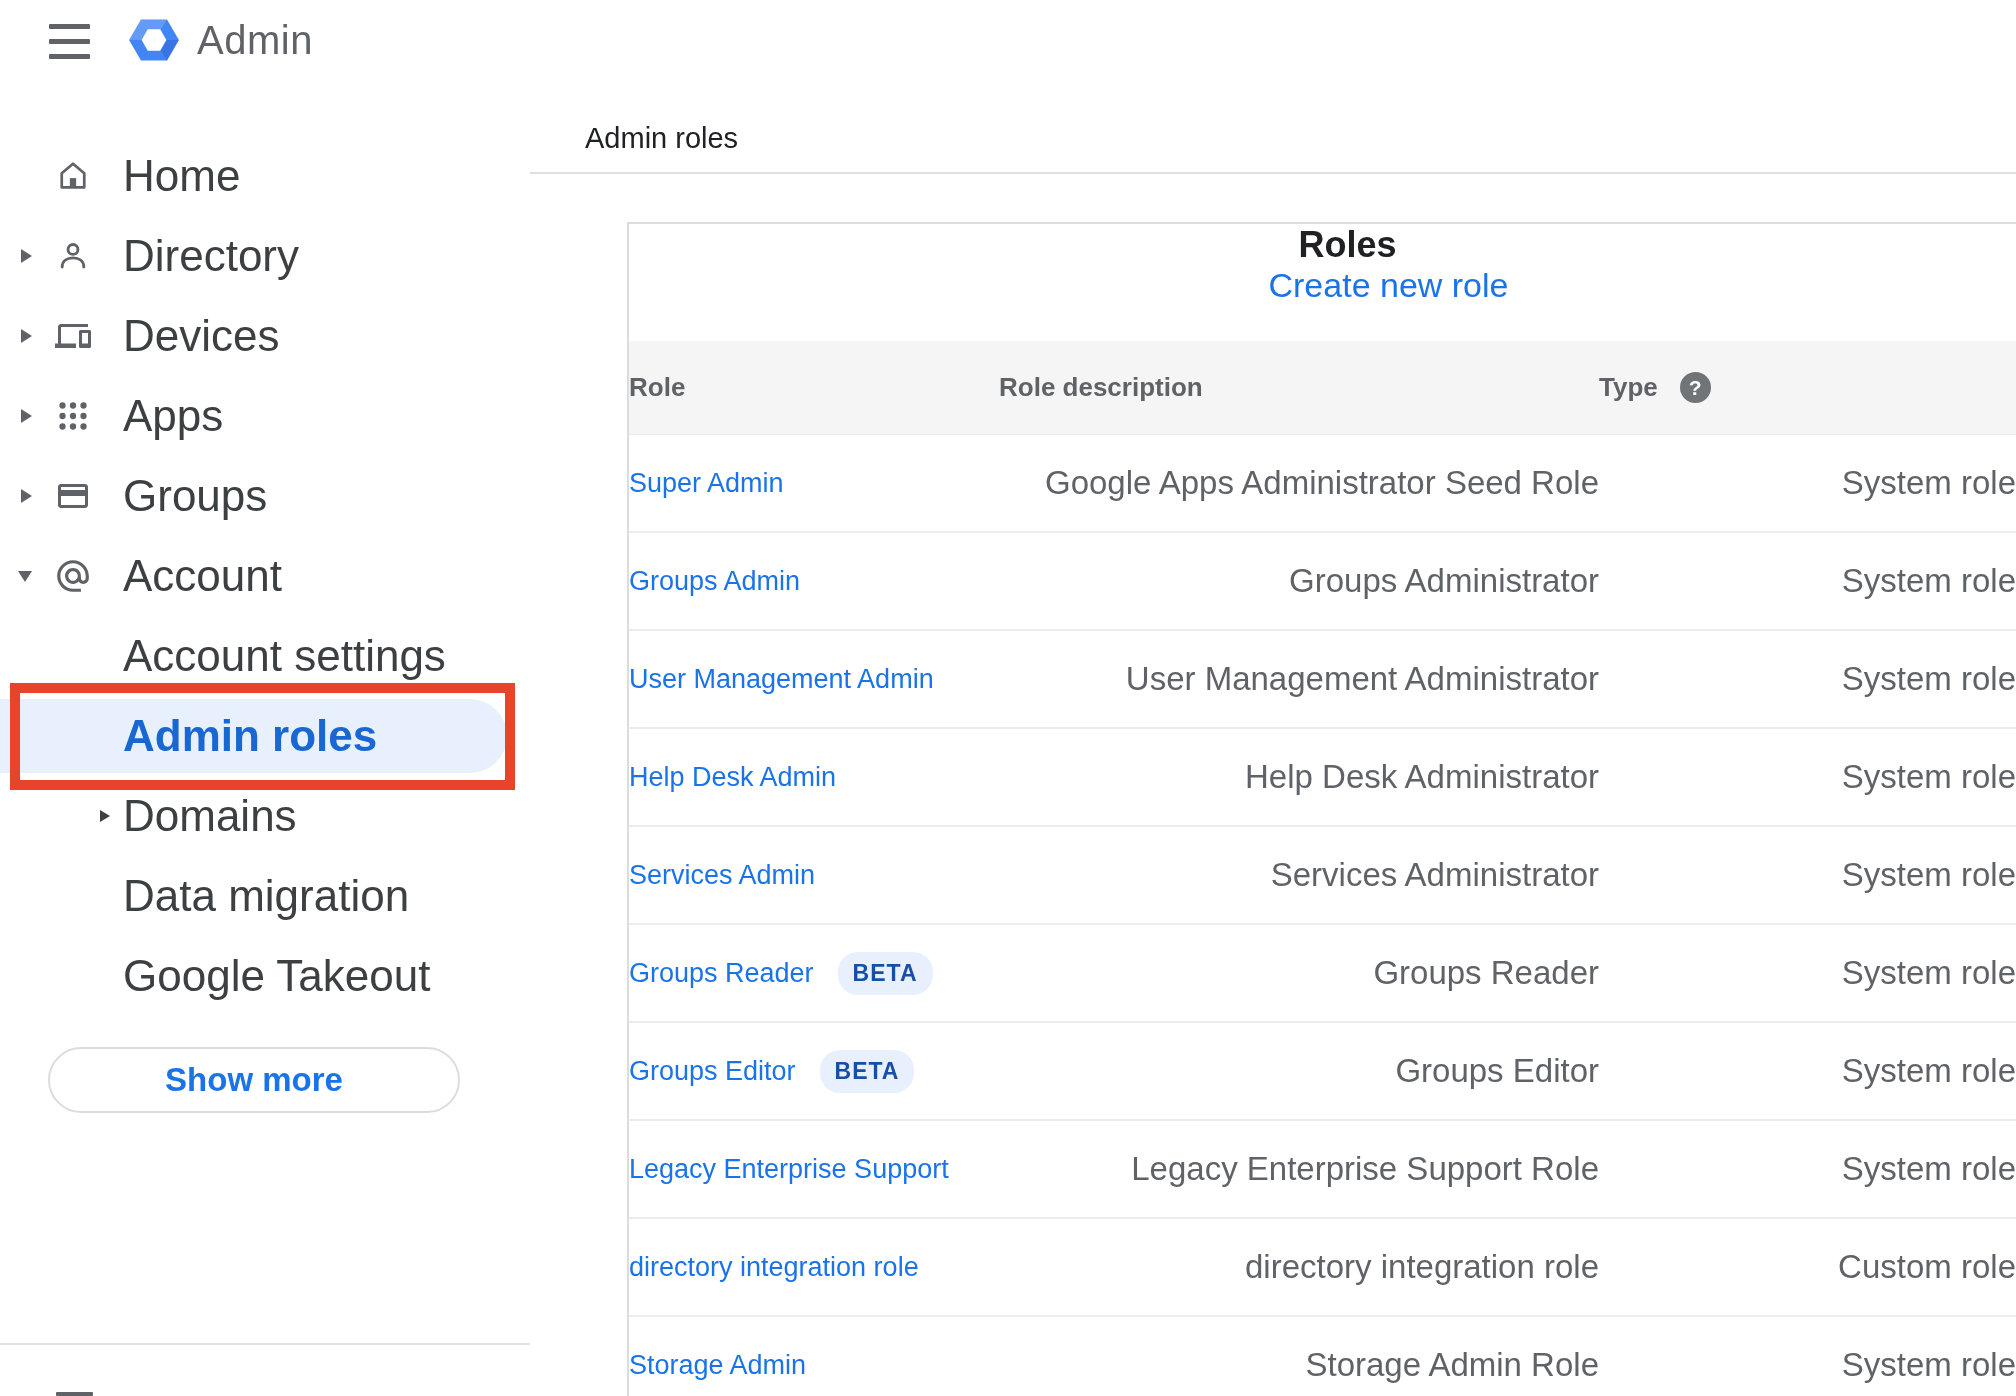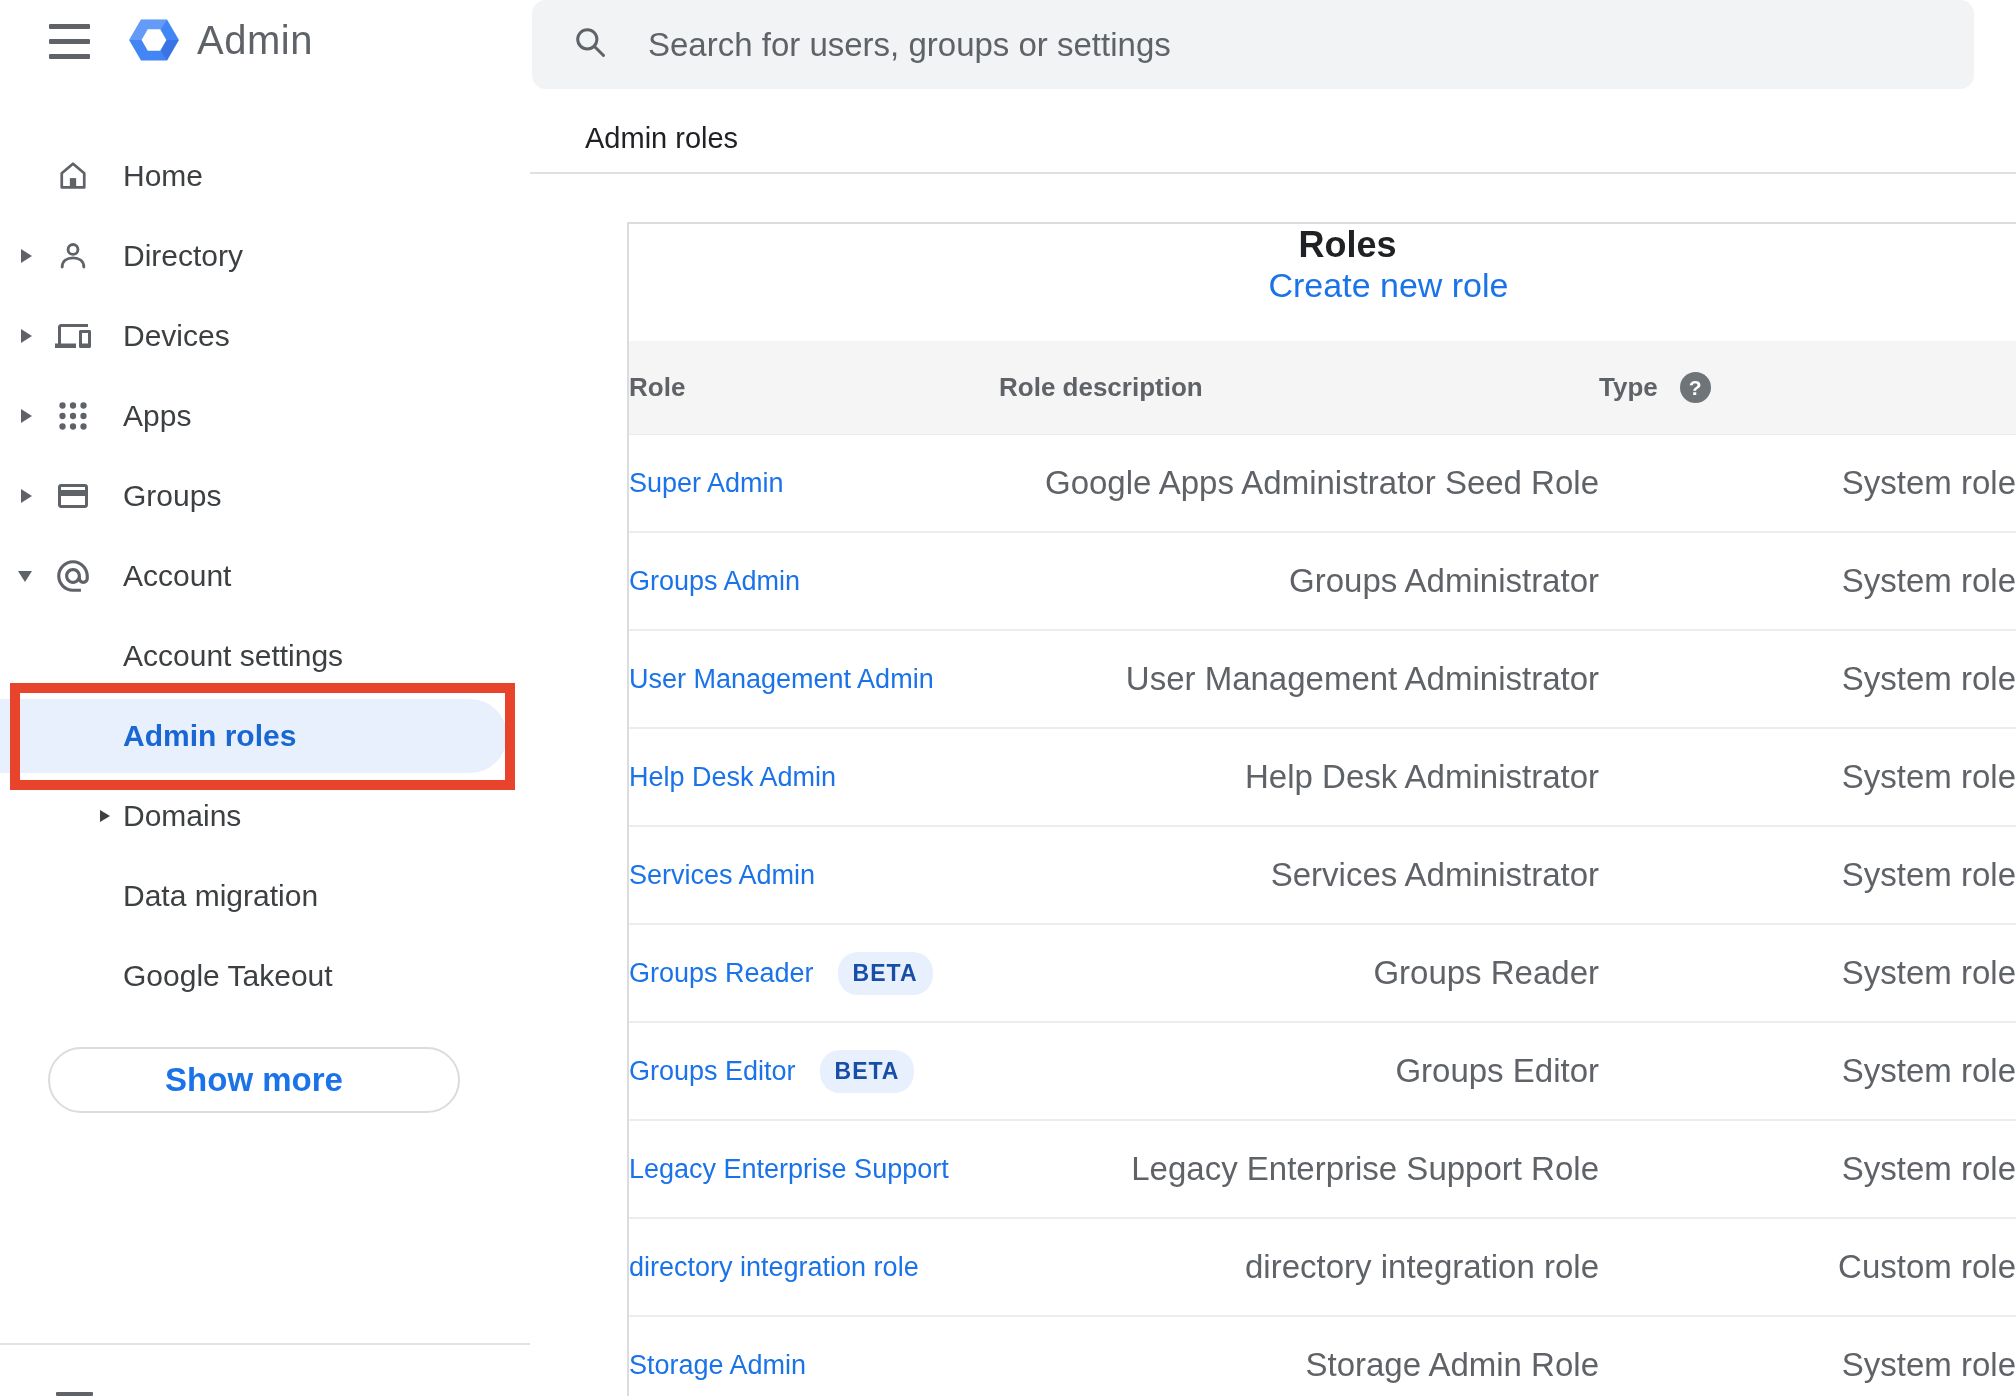--- a/index.html
+++ b/index.html
@@ -17,21 +17,21 @@
 
   .nav { position:absolute; left:0; top:136px; width:530px; }
   .nav-row { position:relative; height:80px; display:flex; align-items:center; cursor:pointer; }
   .caret-right { position:absolute; left:21px; top:50%; margin-top:-7px; width:0; height:0;
                  border-top:7px solid transparent; border-bottom:7px solid transparent; border-left:11px solid #5f6368; }
   .caret-down  { position:absolute; left:18px; top:50%; margin-top:-5px; width:0; height:0;
                  border-left:7px solid transparent; border-right:7px solid transparent; border-top:11px solid #5f6368; }
   .caret-sub   { position:absolute; left:100px; top:50%; margin-top:-6px; width:0; height:0;
                  border-top:6px solid transparent; border-bottom:6px solid transparent; border-left:10px solid #3c4043; }
   .nav-icon { position:absolute; left:53px; width:40px; height:40px; display:flex; align-items:center; justify-content:center; }
-  .nav-label { margin-left:123px; font-size:30px; color:#3c4043; position:relative; z-index:2; white-space:nowrap; }
+  .nav-label { margin-left:123px; font-size:44px; color:#3c4043; position:relative; z-index:2; white-space:nowrap; }
   .nav-row.active .nav-label { color:#1967d2; font-weight:bold; }
   .pill { position:absolute; left:0; top:3px; width:507px; height:74px; background:#e8f0fe;
           border-radius:0 40px 40px 0; z-index:1; }
   .annotation-box { position:absolute; left:10px; top:683px; width:505px; height:107px;
                     border:10px solid #e8432b; z-index:10; pointer-events:none; }
   .show-more { position:absolute; left:48px; top:1047px; width:412px; height:66px;
                border:2px solid #dadce0; border-radius:34px; background:#fff; color:#1a73e8;
                font-size:33px; font-weight:bold; display:flex; align-items:center; justify-content:center; cursor:pointer;
                font-family:"Liberation Sans","DejaVu Sans",sans-serif; }
   .sidebar-bottom-divider { position:absolute; left:0; top:1343px; width:530px; height:2px; background:#e2e2e2; }
@@ -187,27 +187,20 @@
     </div>
 
     <div class="annotation-box"></div>
 
     <button class="show-more">Show more</button>
 
     <div class="sidebar-bottom-divider"></div>
     <div class="partial-icon"></div>
   </div>
 
-  <div class="search-bar">
-    <svg class="search-icon" viewBox="0 0 24 24">
-      <circle cx="10.2" cy="10.2" r="6.4" fill="none" stroke="#5f6368" stroke-width="2"></circle>
-      <line x1="15" y1="15" x2="21" y2="21" stroke="#5f6368" stroke-width="2" stroke-linecap="round"></line>
-    </svg>
-    <input class="search-input" type="text" placeholder="Search for users, groups or settings" style="">
-  </div>
 
   <div class="breadcrumb">Admin roles</div>
   <div class="top-divider"></div>
 
   <div class="card">
     <div class="card-header">
       <span class="card-title">Roles</span>
       <a class="create-link">Create new role</a>
     </div>
 

